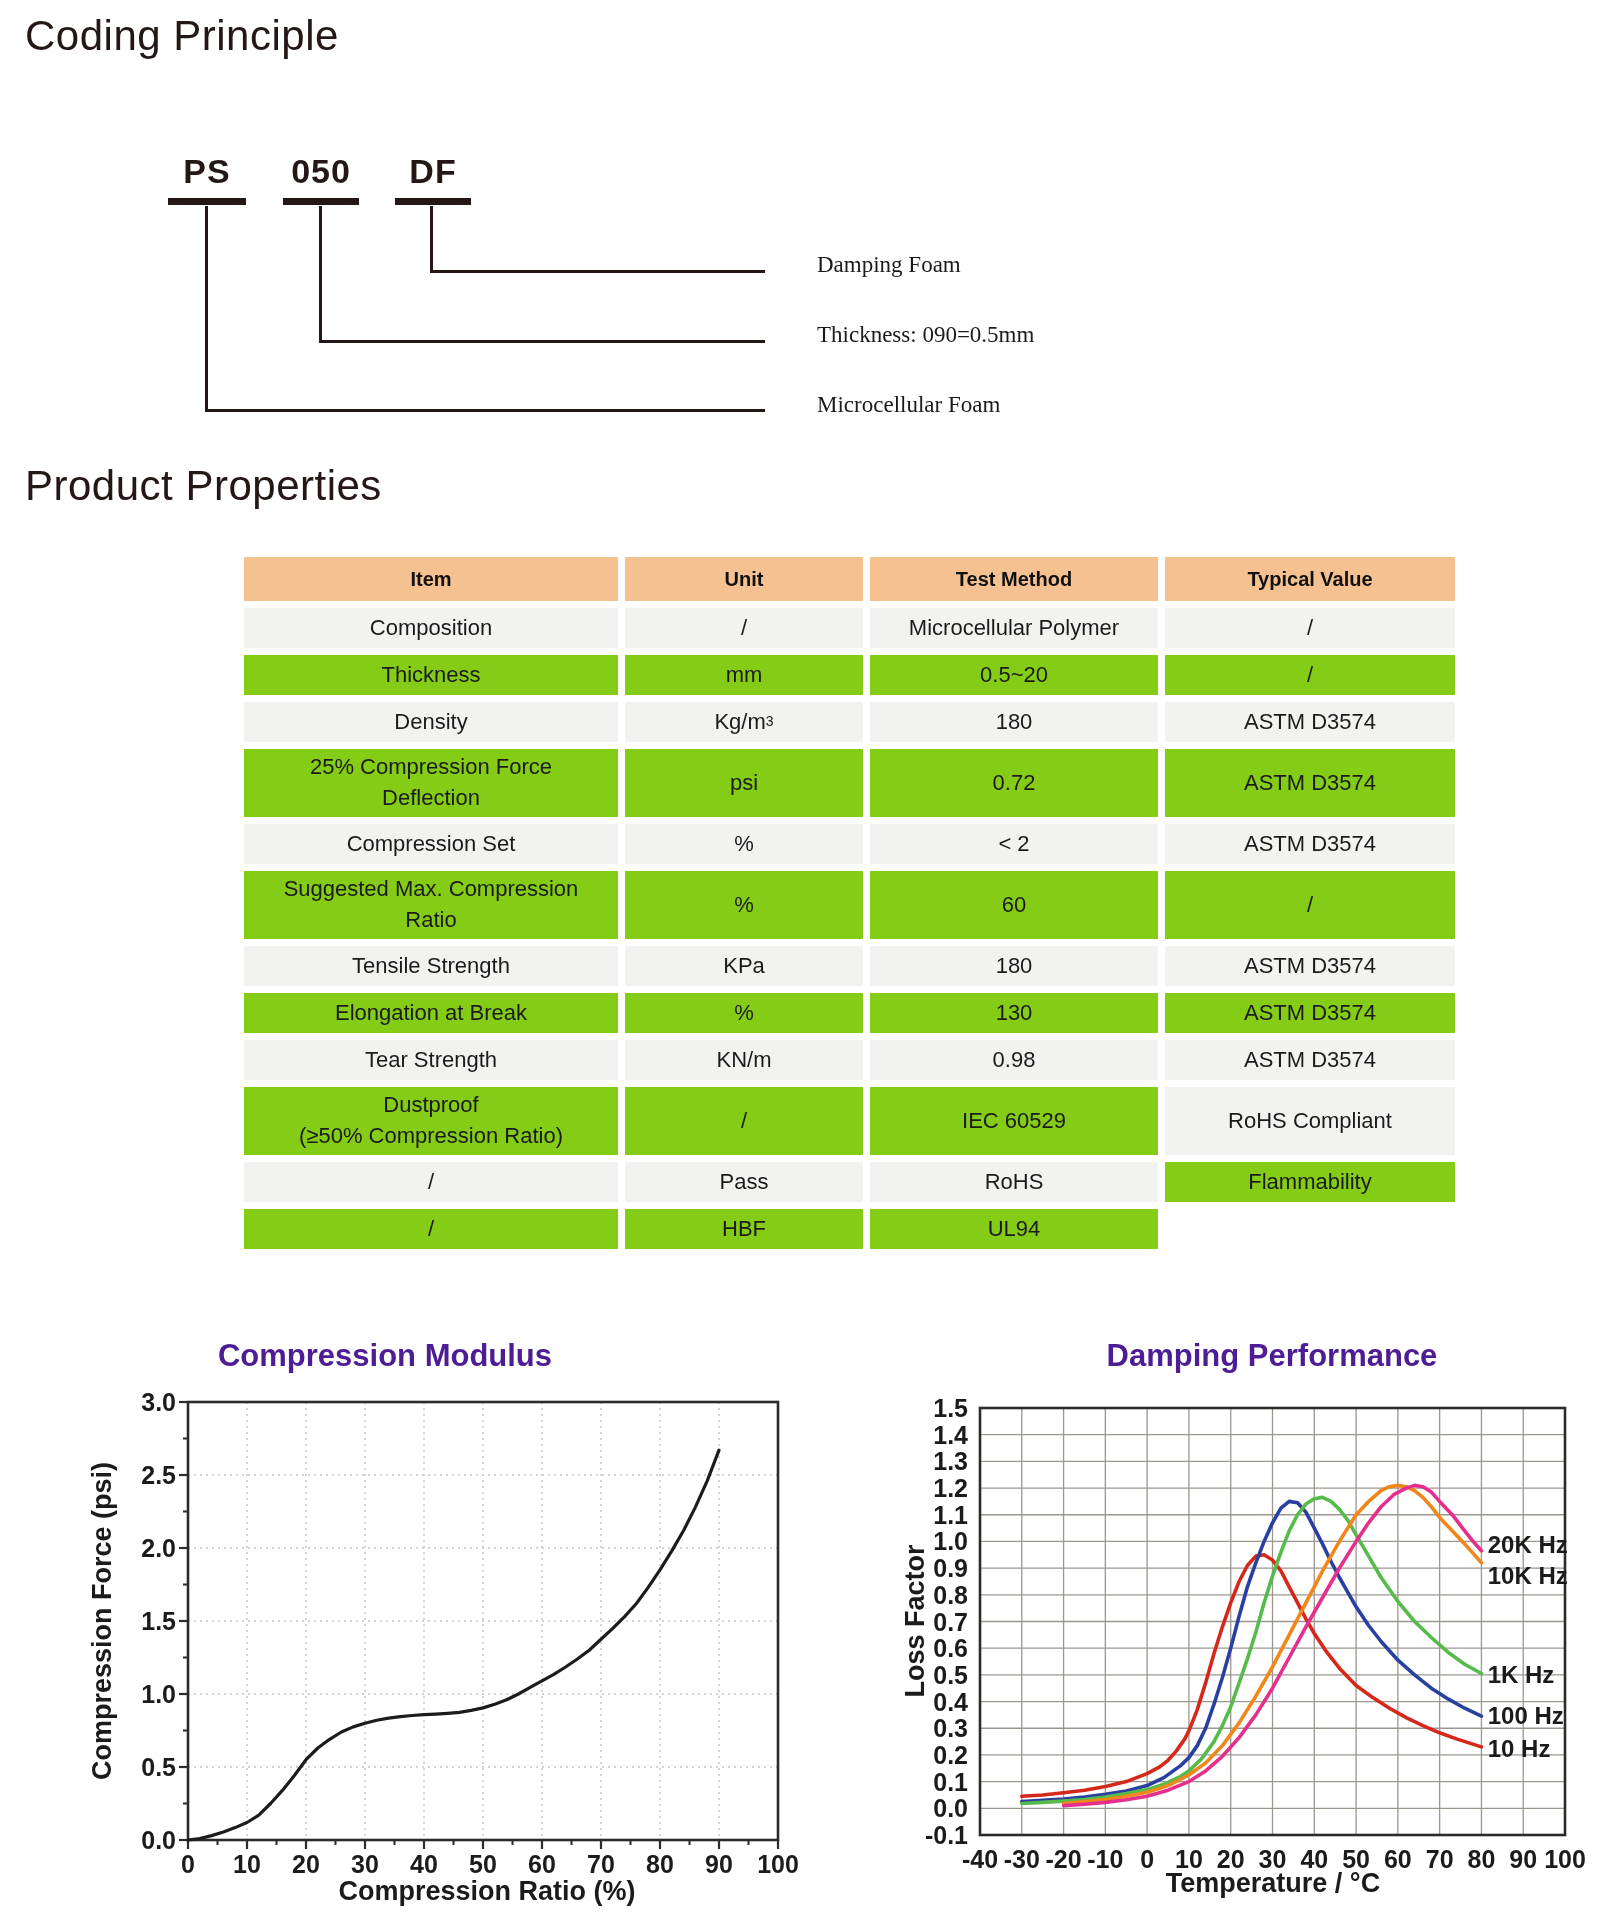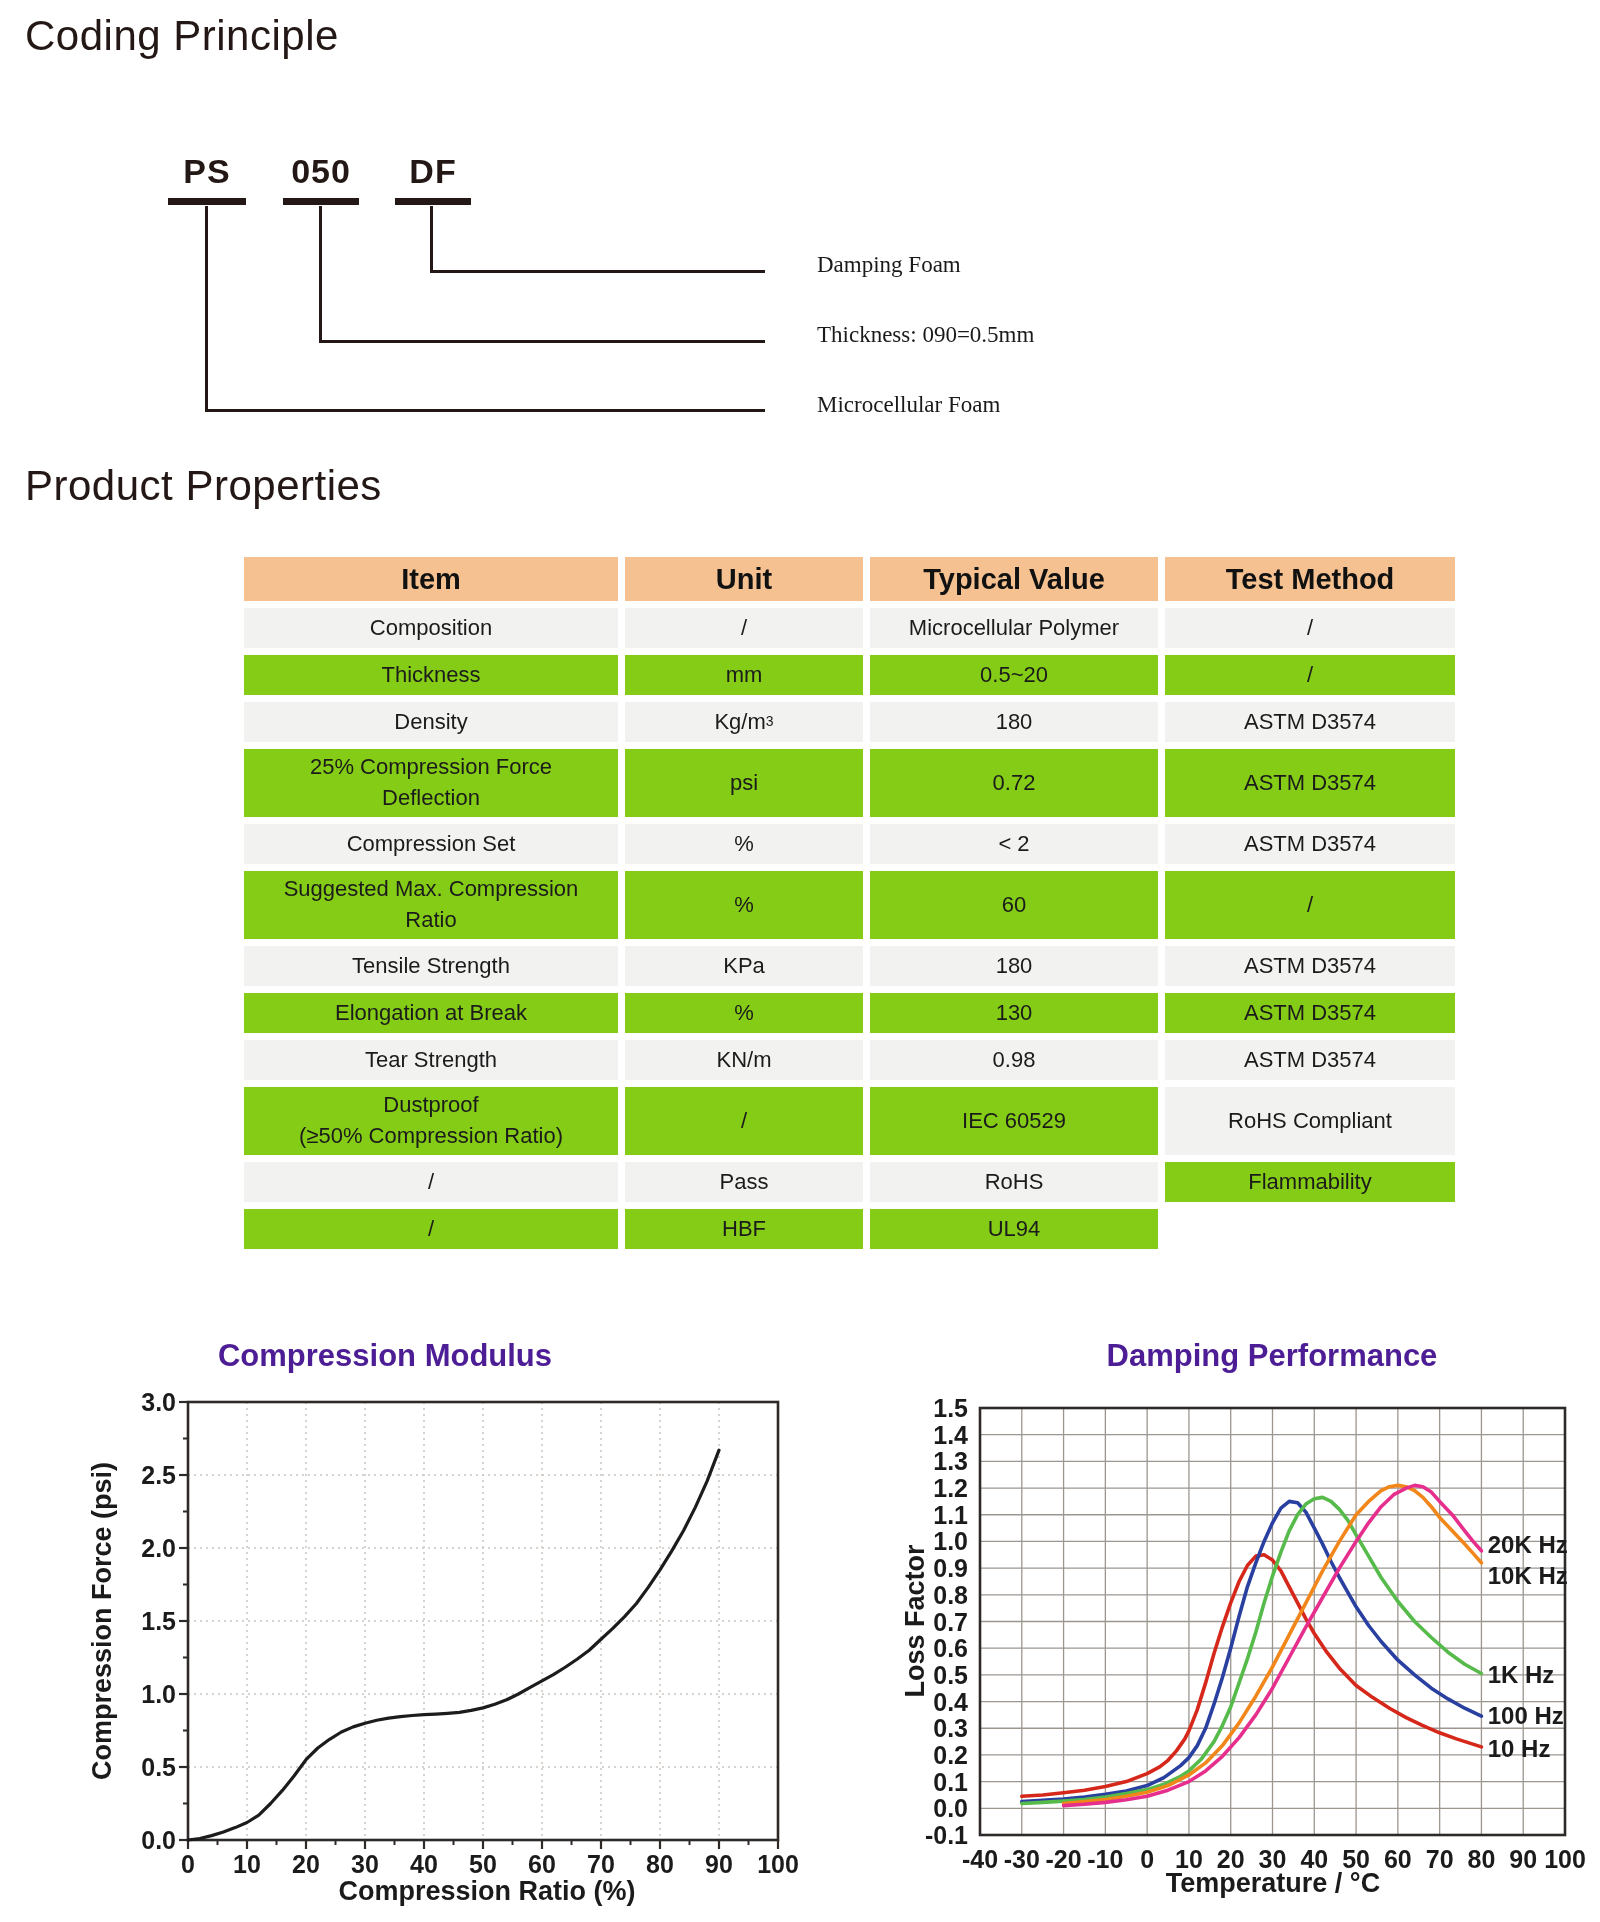--- a/index.html
+++ b/index.html
@@ -17,21 +17,21 @@
               font-size:23px;color:#1a1a1a;white-space:nowrap;}
   
   .ptable{position:absolute;left:244px;top:557px;display:grid;
           grid-template-columns:374px 238px 288px 290px;
           grid-template-rows:44px 40px 40px 40px 68px 40px 68px 40px 40px 40px 68px 40px 40px;
           gap:7px;}
   .cell{display:flex;align-items:center;justify-content:center;text-align:center;
         font-size:22px;line-height:1.4;}
   .cell.c-item{padding:16px 28px;}
   .cell.col{flex-direction:column;}
-  .hd{background:#F5C191;font-weight:bold;font-size:29px;color:#111;}
+  .hd{background:#F5C191;font-weight:bold;font-size:20px;color:#111;}
   .lt{background:#F2F2F1;}
   .dk{background:#84cc16;}
   sup{font-size:14px;}
   
   .chart-title{position:absolute;text-align:center;font-weight:bold;font-size:31px;color:#4c1d95;}
   .axis-title-x{position:absolute;text-align:center;font-weight:bold;font-size:27px;color:#1b1b1b;}
   .axis-title-y{position:absolute;width:320px;height:34px;text-align:center;font-weight:bold;
                 font-size:27px;color:#1b1b1b;transform:rotate(-90deg);}
   svg{position:absolute;}
   svg text{font-family:"Liberation Sans",sans-serif;}
@@ -67,22 +67,22 @@
     <div class="code-label" style="top:252px;">Damping Foam</div>
     <div class="code-label" style="top:322px;">Thickness: 090=0.5mm</div>
     <div class="code-label" style="top:392px;">Microcellular Foam</div>
   </div>
 
   <div class="h1" style="left:25px;top:462px;">Product Properties</div>
 
   <div class="ptable">
     <div class="cell hd">Item</div>
     <div class="cell hd">Unit</div>
+    <div class="cell hd">Test Method</div>
     <div class="cell hd">Typical Value</div>
-    <div class="cell hd">Test Method</div>
 
     <div class="cell lt c-item">Composition</div>
     <div class="cell lt">/</div>
     <div class="cell lt">Microcellular Polymer</div>
     <div class="cell lt">/</div>
 
     <div class="cell dk c-item">Thickness</div>
     <div class="cell dk">mm</div>
     <div class="cell dk">0.5~20</div>
     <div class="cell dk">/</div>

